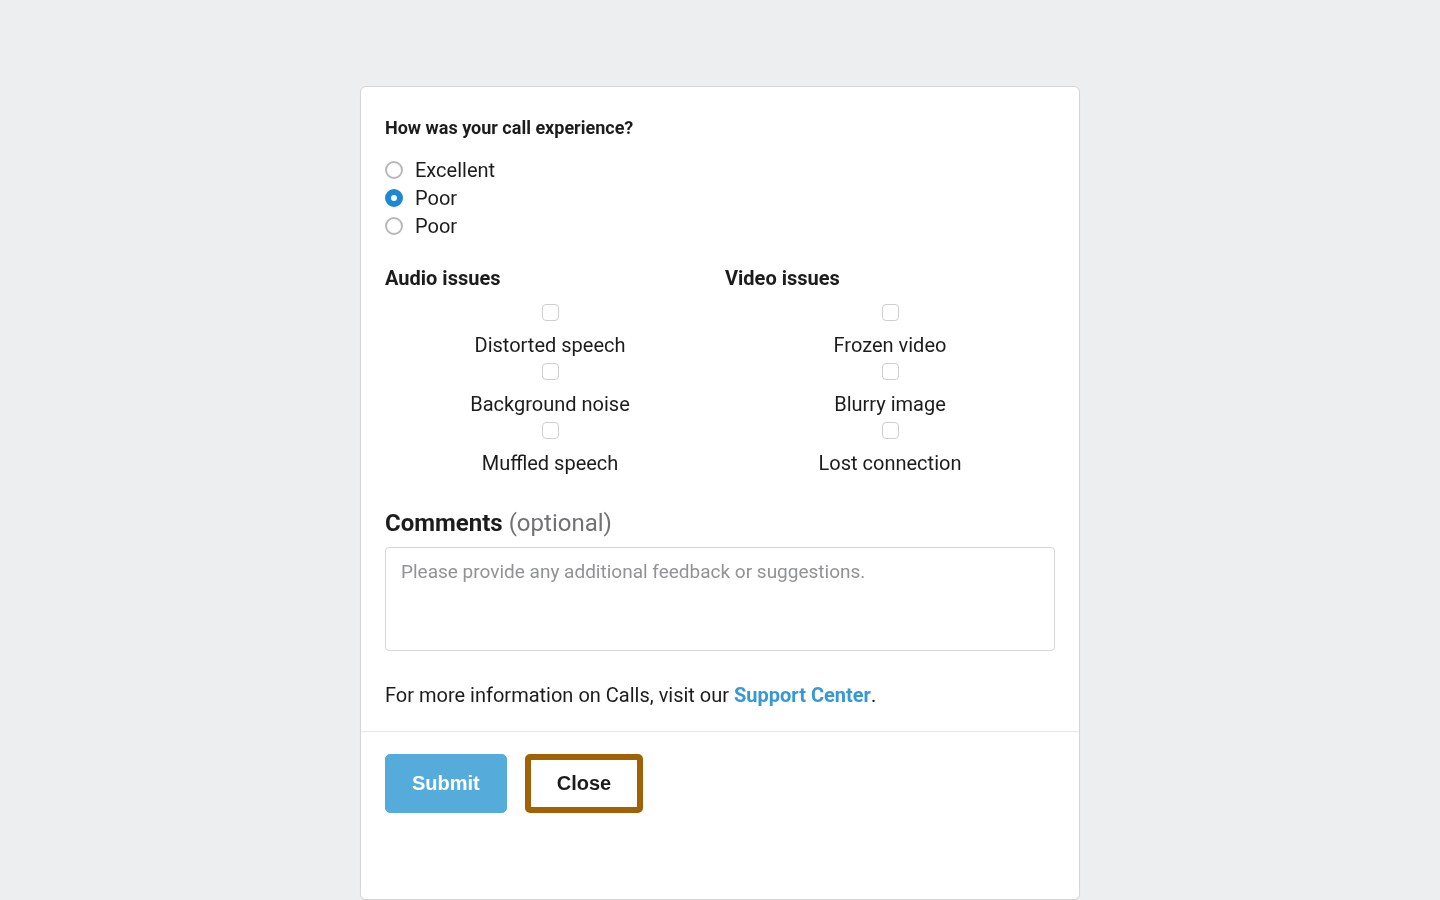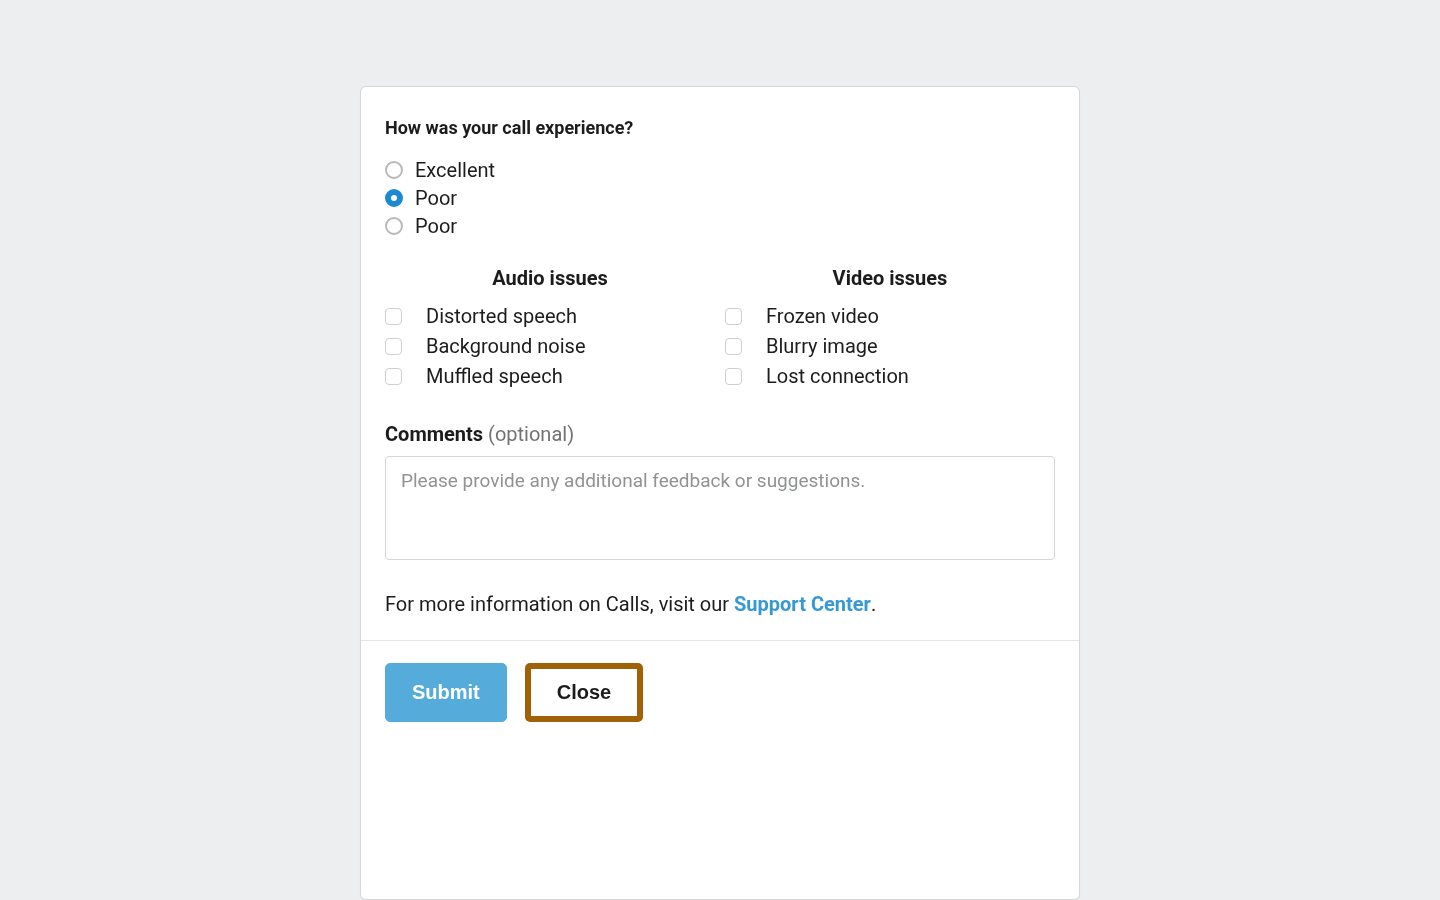--- a/index.html
+++ b/index.html
@@ -59,38 +59,38 @@
   .columns {
     display: flex;
     gap: 10px;
     margin-bottom: 28px;
   }
   .col { flex: 1; }
   .col-heading {
     font-size: 20px;
     font-weight: 700;
     margin-bottom: 14px;
-    text-align: center;
   }
   .check-row {
     display: flex;
     align-items: center;
-    gap: 24px;
+    gap: 12px;
     margin-bottom: 6px;
     cursor: pointer;
+    flex-direction: column;
   }
   .checkbox {
     width: 17px; height: 17px;
     border: 1.5px solid #cfcfcf;
     border-radius: 4px;
     flex-shrink: 0;
   }
   .check-label { font-size: 20px; }
   .comments-heading {
-    font-size: 20px;
+    font-size: 24px;
     margin-bottom: 10px;
   }
   .comments-heading .bold { font-weight: 700; }
   .comments-heading .opt { font-weight: 400; color: #717274; }
   .textarea {
     width: 100%;
     min-height: 104px;
     border: 1px solid #d6d6d6;
     border-radius: 4px;
     padding: 12px 15px;

